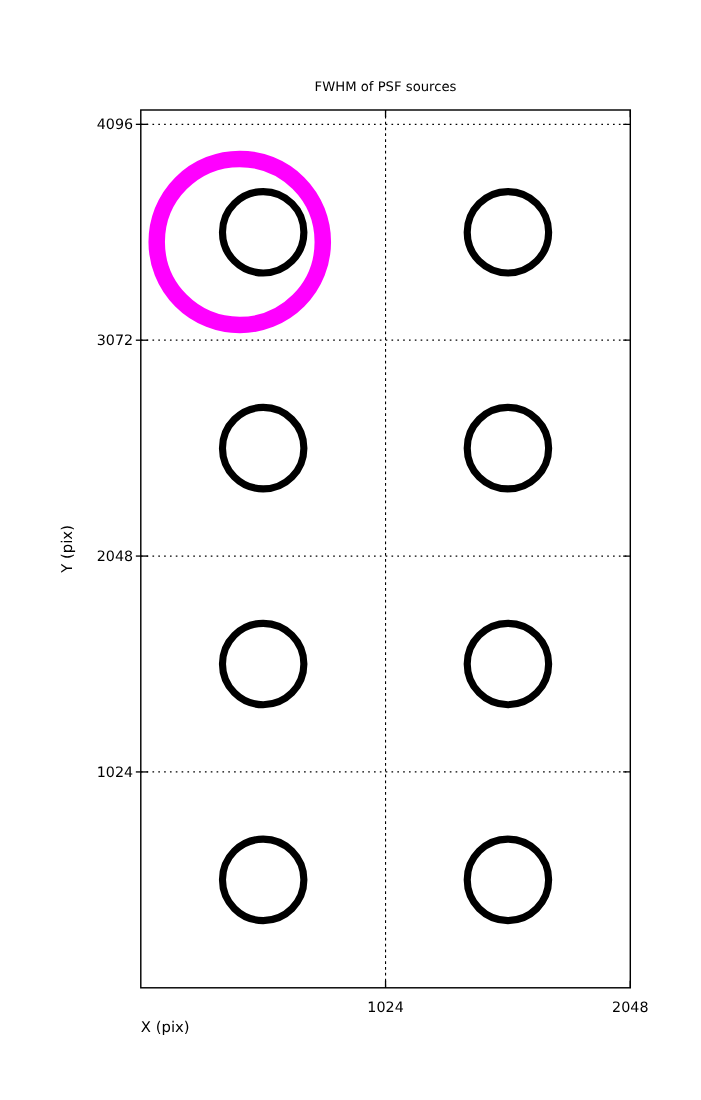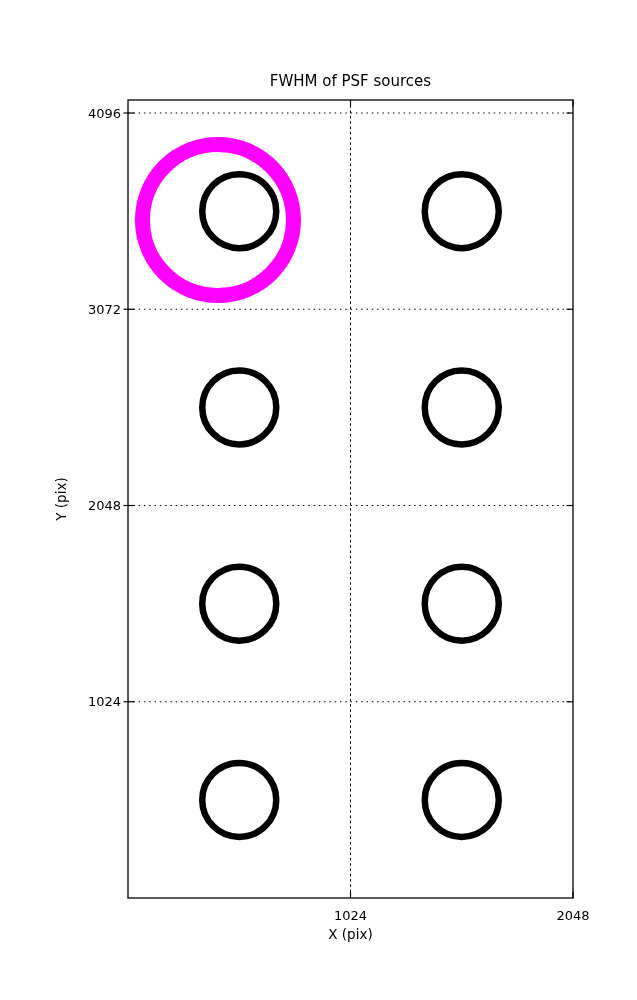--- a/index.html
+++ b/index.html
@@ -10,27 +10,26 @@
   .figure{
     position:relative;
     width:637px;height:1000px;
     background:#ffffff;
     overflow:hidden;
   }
   .plot-title{
     position:absolute;
     left:128px;top:72px;width:445px;
     text-align:center;
-    font-size:15px;color:#000;
+    font-size:12px;color:#000;
     white-space:nowrap;
   }
   .x-axis-label{
     position:absolute;
     left:128px;top:926px;width:445px;
-    text-align:center;
     font-size:13.5px;color:#000;
   }
   .y-axis-label{
     position:absolute;
     left:61px;top:499px;
     transform:translate(-50%,-50%) rotate(-90deg);
     font-size:13.5px;color:#000;
     white-space:nowrap;
   }
   svg.plot-svg{

